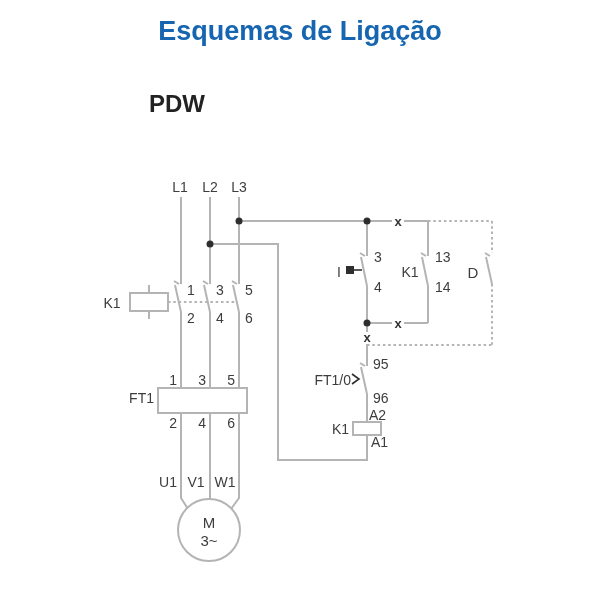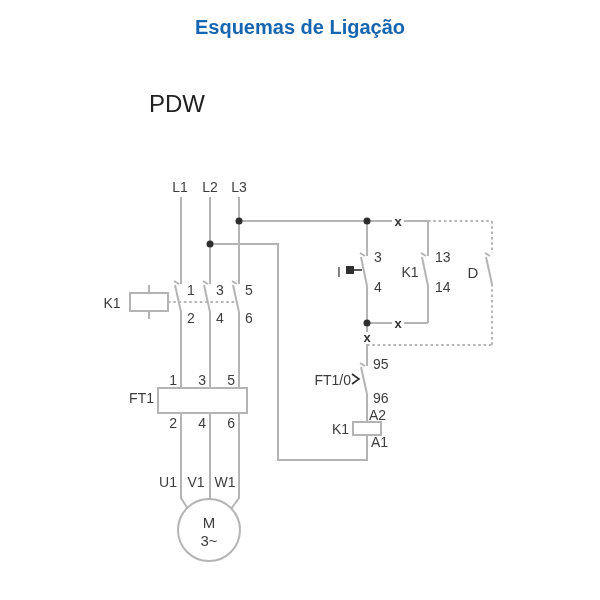--- a/index.html
+++ b/index.html
@@ -1,21 +1,21 @@
 <!DOCTYPE html>
 <html><head>
 <meta charset="utf-8">
 <style>
   html,body{margin:0;padding:0;background:#ffffff;}
   .canvas{position:relative;width:600px;height:600px;background:#ffffff;overflow:hidden;
           font-family:"Liberation Sans", sans-serif;}
   .title{position:absolute;top:16px;left:0;width:600px;text-align:center;margin:0;
-         font-size:20px;font-weight:bold;color:#1565b0;letter-spacing:0px;}
+         font-size:27px;font-weight:bold;color:#1565b0;letter-spacing:0px;}
   .model{position:absolute;top:90px;left:149px;margin:0;
-         font-size:24px;font-weight:normal;color:#222222;}
+         font-size:24px;font-weight:bold;color:#222222;}
   svg{position:absolute;top:0;left:0;}
   .wire{stroke:#b4b4b4;stroke-width:2;fill:none;}
   .dashed{stroke-dasharray:2.5 2.8;}
   .dark-line{stroke:#2e2e2e;stroke-width:1.6;fill:none;}
   .dark-fill{fill:#2e2e2e;stroke:none;}
   .box{stroke:#b4b4b4;stroke-width:2;fill:#ffffff;}
   text{fill:#3d3d3d;font-family:"Liberation Sans", sans-serif;font-size:14px;}
   .mid{text-anchor:middle;}
   .end{text-anchor:end;}
   .big{font-size:15px;}

